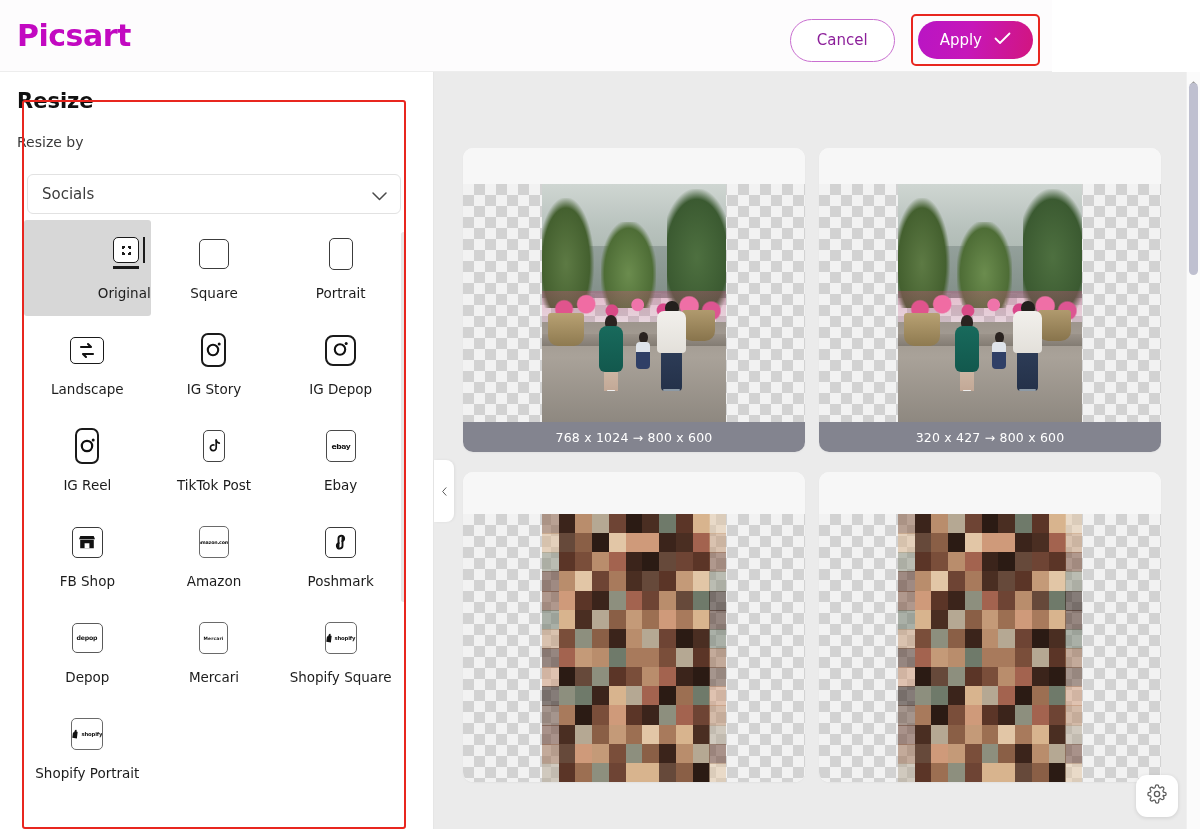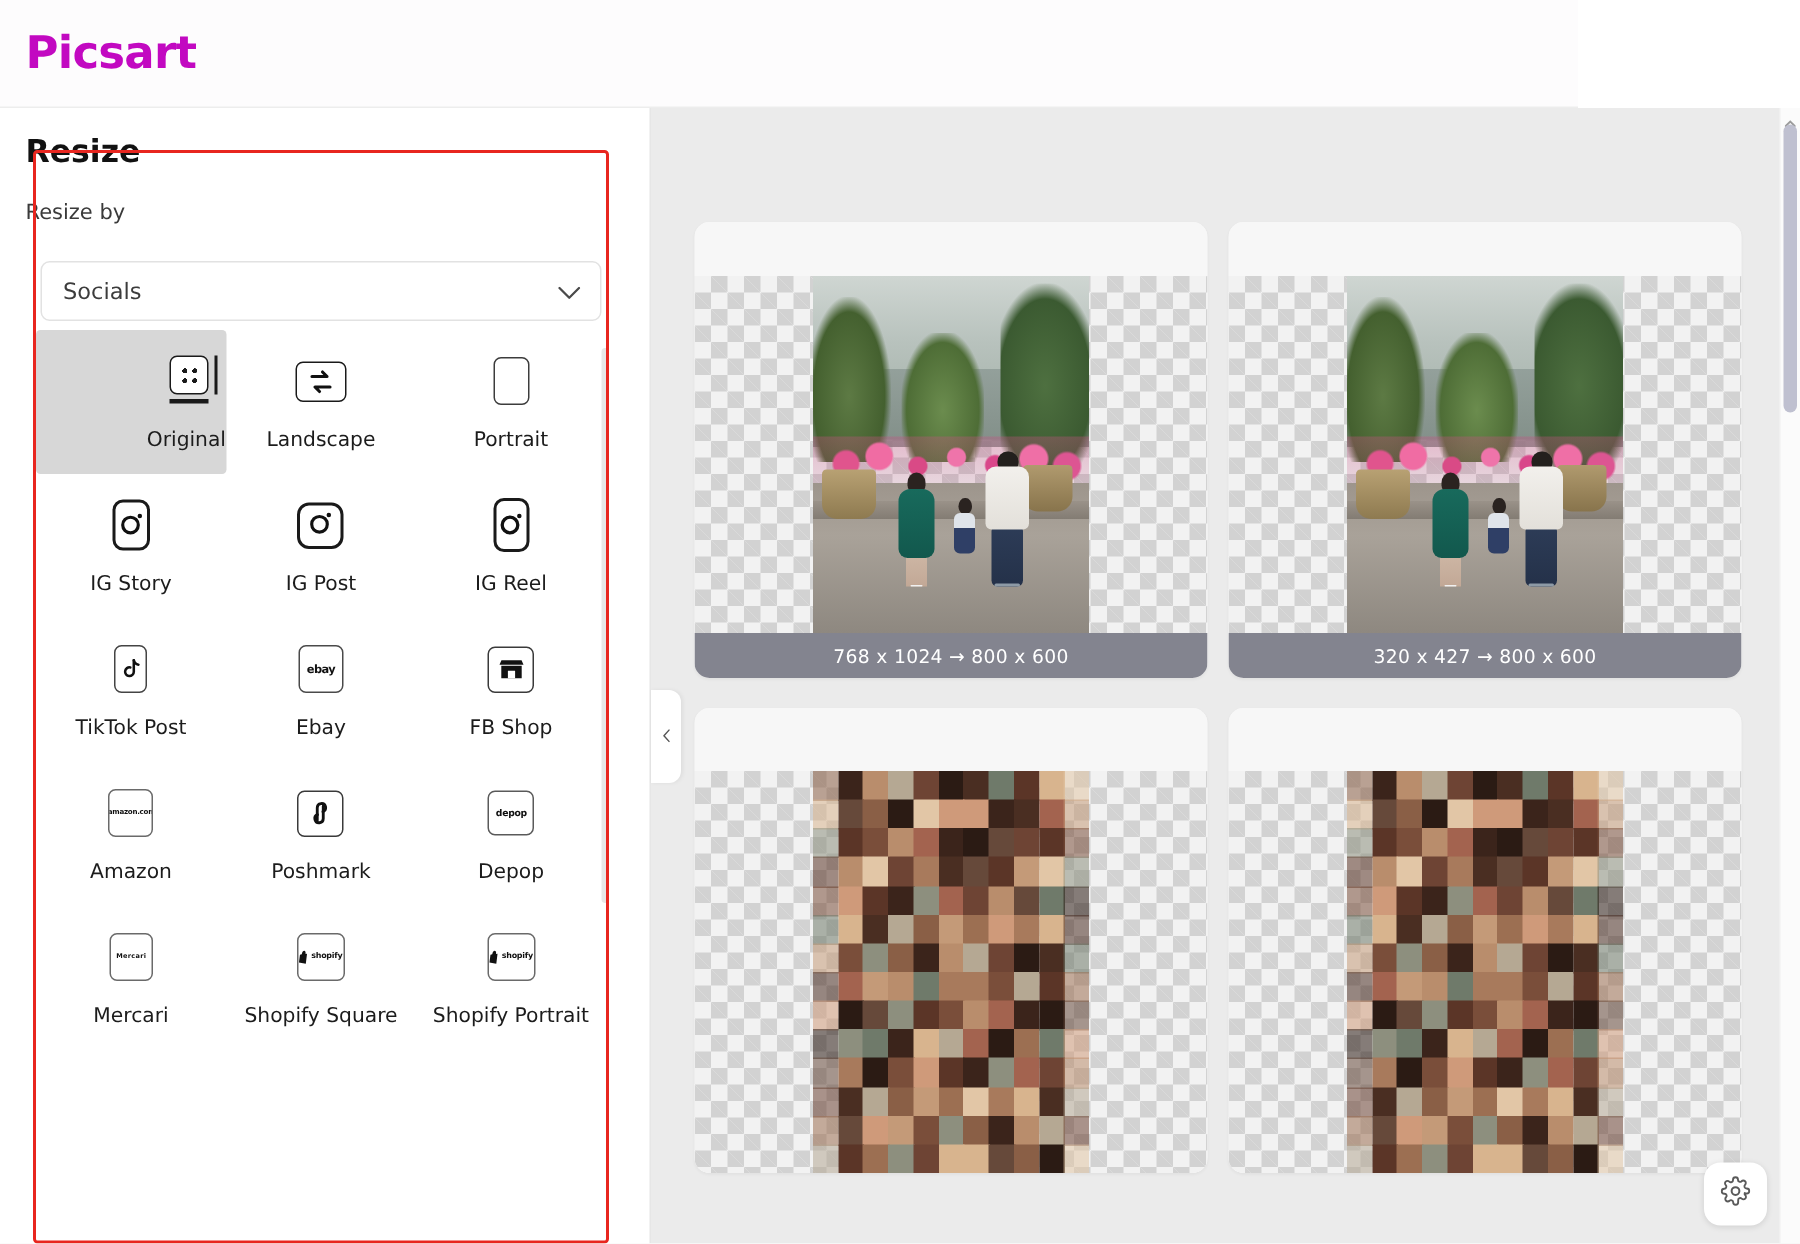--- a/index.html
+++ b/index.html
@@ -272,20 +272,35 @@
     cursor: pointer; z-index: 30;
   }
 </style>
 </head>
 <body>
 
 <div id="app">
 
   <div class="topbar">
     <div class="logo">Picsart</div>
+    <div class="topbar-actions">
+      <div class="btn-cancel">
+        <span>Cancel</span>
+      </div>
+      <div class="apply-wrap">
+        <div class="btn-apply">
+          <span>Apply</span>
+          <span class="check-glyph">
+            <svg width="17" height="13" viewBox="0 0 17 13" fill="none">
+              <path d="M1.5 6.5L6 11L15.5 1.5" stroke="#ffffff" stroke-width="1.8" stroke-linecap="round" stroke-linejoin="round"></path>
+            </svg>
+          </span>
+        </div>
+      </div>
+    </div>
   </div>
 
   <div class="left-panel">
     <div class="panel-title">Resize</div>
     <div class="resize-by-label">Resize by</div>
 
     <div class="select-box">
       <span class="select-value">Socials</span>
       <span class="chev">
         <svg width="15" height="9" viewBox="0 0 15 9" fill="none">
@@ -302,33 +317,39 @@
                 <div class="tile" style="position:absolute;left:2px;top:2px;width:26px;height:26px;"></div>
                 <div style="position:absolute;left:10px;top:10px;width:11px;height:11px;background:radial-gradient(circle at 20% 20%,#1a1a1a 0 1.6px,transparent 1.7px),radial-gradient(circle at 80% 20%,#1a1a1a 0 1.6px,transparent 1.7px),radial-gradient(circle at 20% 80%,#1a1a1a 0 1.6px,transparent 1.7px),radial-gradient(circle at 80% 80%,#1a1a1a 0 1.6px,transparent 1.7px);"></div>
                 <div style="position:absolute;left:32px;top:2px;width:2.5px;height:26px;background:#1a1a1a;"></div>
                 <div style="position:absolute;left:2px;top:31px;width:26px;height:2.5px;background:#1a1a1a;"></div>
               </div>
             </div>
             <div class="preset-label">Original</div>
           </div>
           <div class="preset">
             <div class="preset-icon">
+              <div class="tile" style="width:30px;height:30px;border-color:#3c3c3c;border-width:1.3px;"></div>
+            </div>
+            <div class="preset-label">Square</div>
+          </div>
+          <div class="preset">
+            <div class="preset-icon">
+              <div class="tile" style="width:24px;height:32px;border-color:#3c3c3c;border-width:1.3px;"></div>
+            </div>
+            <div class="preset-label">Portrait</div>
+          </div>
+          <div class="preset">
+            <div class="preset-icon">
               <div class="tile" style="width:34px;height:27px;">
                 <svg width="20" height="19" viewBox="0 0 20 19" fill="none">
                   <path d="M4 6h10l-3-3M16 13H6l3 3" stroke="#111" stroke-width="2.1" stroke-linecap="round" stroke-linejoin="round"></path>
                 </svg>
               </div>
             </div>
             <div class="preset-label">Landscape</div>
-          </div>
-          <div class="preset">
-            <div class="preset-icon">
-              <div class="tile" style="width:24px;height:32px;border-color:#3c3c3c;border-width:1.3px;"></div>
-            </div>
-            <div class="preset-label">Portrait</div>
           </div>
           <div class="preset">
             <div class="preset-icon">
               <div class="tile" style="width:25px;height:34px;border-width:2.2px;border-radius:7px;">
                 <svg width="19" height="19" viewBox="0 0 19 19" fill="none">
                   <circle cx="9" cy="9" r="5.2" stroke="#111" stroke-width="2.1"></circle>
                   <circle cx="15.2" cy="3" r="1.5" fill="#111"></circle>
                 </svg>
               </div>
             </div>
@@ -336,21 +357,21 @@
           </div>
           <div class="preset">
             <div class="preset-icon">
               <div class="tile" style="width:31px;height:31px;border-width:2.2px;border-radius:8px;">
                 <svg width="19" height="20" viewBox="0 0 19 20" fill="none">
                   <circle cx="9" cy="9.5" r="5.2" stroke="#111" stroke-width="2.1"></circle>
                   <circle cx="15.2" cy="3.4" r="1.5" fill="#111"></circle>
                 </svg>
               </div>
             </div>
-            <div class="preset-label">IG Post</div>
+            <div class="preset-label">IG Depop</div>
           </div>
           <div class="preset">
             <div class="preset-icon">
               <div class="tile" style="width:24px;height:36px;border-width:2.4px;border-radius:7px;">
                 <svg width="19" height="19" viewBox="0 0 19 19" fill="none">
                   <circle cx="9" cy="9" r="5.2" stroke="#111" stroke-width="2.2"></circle>
                   <circle cx="15.2" cy="3" r="1.5" fill="#111"></circle>
                 </svg>
               </div>
             </div>

